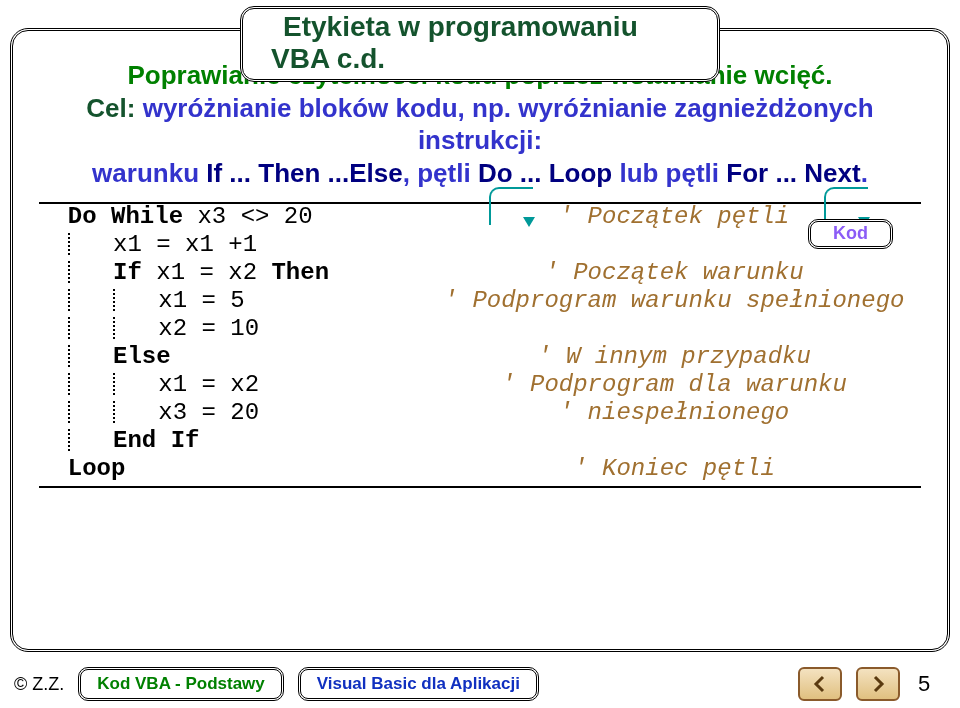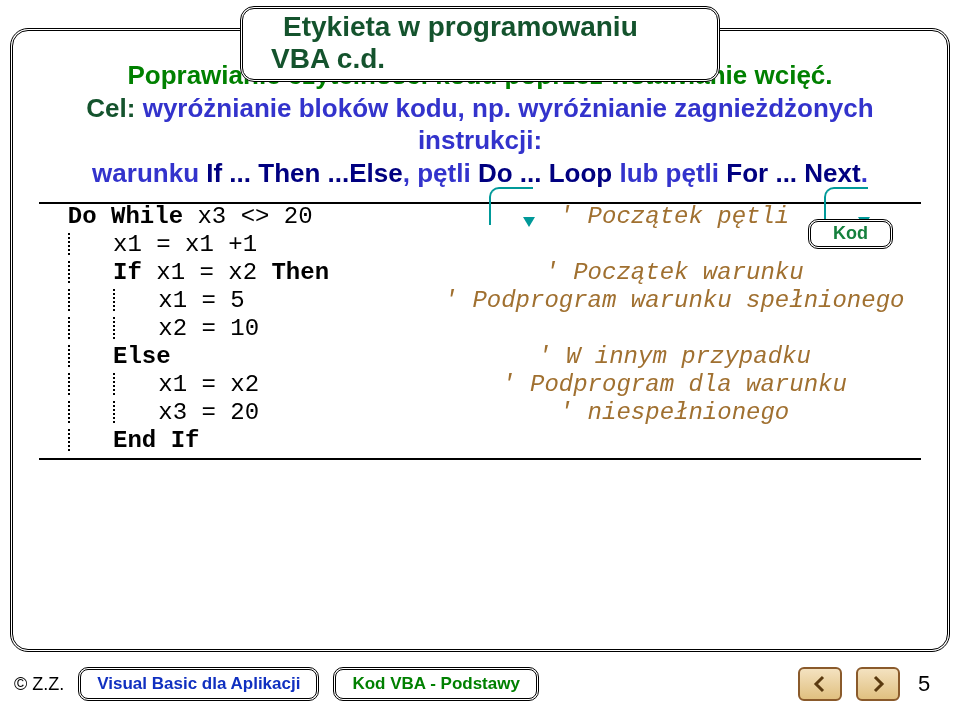--- a/index.html
+++ b/index.html
@@ -103,21 +103,21 @@
   .kod-badge {
     position: absolute;
     right: 54px;
     top: 188px;
     border: 3px double #000;
     border-radius: 10px;
     background: #fff;
     padding: 1px 22px 2px;
     font-size: 18px;
     font-weight: bold;
-    color: #15803d;
+    color: #8b5cf6;
     z-index: 3;
     text-align: center;
   }
   hr.top-rule {
     border: none;
     border-top: 2px solid #000;
     margin: 3px 0 2px 0;
   }
   hr.bot-rule {
     border: none;
@@ -219,30 +219,34 @@
           <td class="comcol">' Podprogram dla warunku</td>
         </tr>
         <tr>
           <td class="codecol">  <span class="indent-bar"></span>   <span class="indent-bar"></span>   x3 = 20</td>
           <td class="comcol">' niespełnionego</td>
         </tr>
         <tr>
           <td class="codecol">  <span class="indent-bar"></span>   <span class="kw">End If</span></td>
           <td class="comcol"></td>
         </tr>
+        <tr>
+          <td class="codecol">  <span class="kw">Loop</span></td>
+          <td class="comcol">' Koniec pętli</td>
+        </tr>
       </tbody>
   </table>
   <hr class="bot-rule">
 
 </div>
 
 <div class="footer">
   <span class="copyright">© Z.Z.</span>
+  <span class="pill green">Kod VBA - Podstawy</span>
   <span class="pill blue">Visual Basic dla Aplikacji</span>
-  <span class="pill green">Kod VBA - Podstawy</span>
   <span class="spacer"></span>
   <div class="nav-btn">
     <svg width="18" height="18" viewBox="0 0 18 18">
         <path d="M12 2 L5 9 L12 16" fill="none" stroke="#5a3a10" stroke-width="3"></path>
       </svg>
   </div>
   <div class="nav-btn">
     <svg width="18" height="18" viewBox="0 0 18 18">
         <path d="M6 2 L13 9 L6 16" fill="none" stroke="#5a3a10" stroke-width="3"></path>
       </svg>

